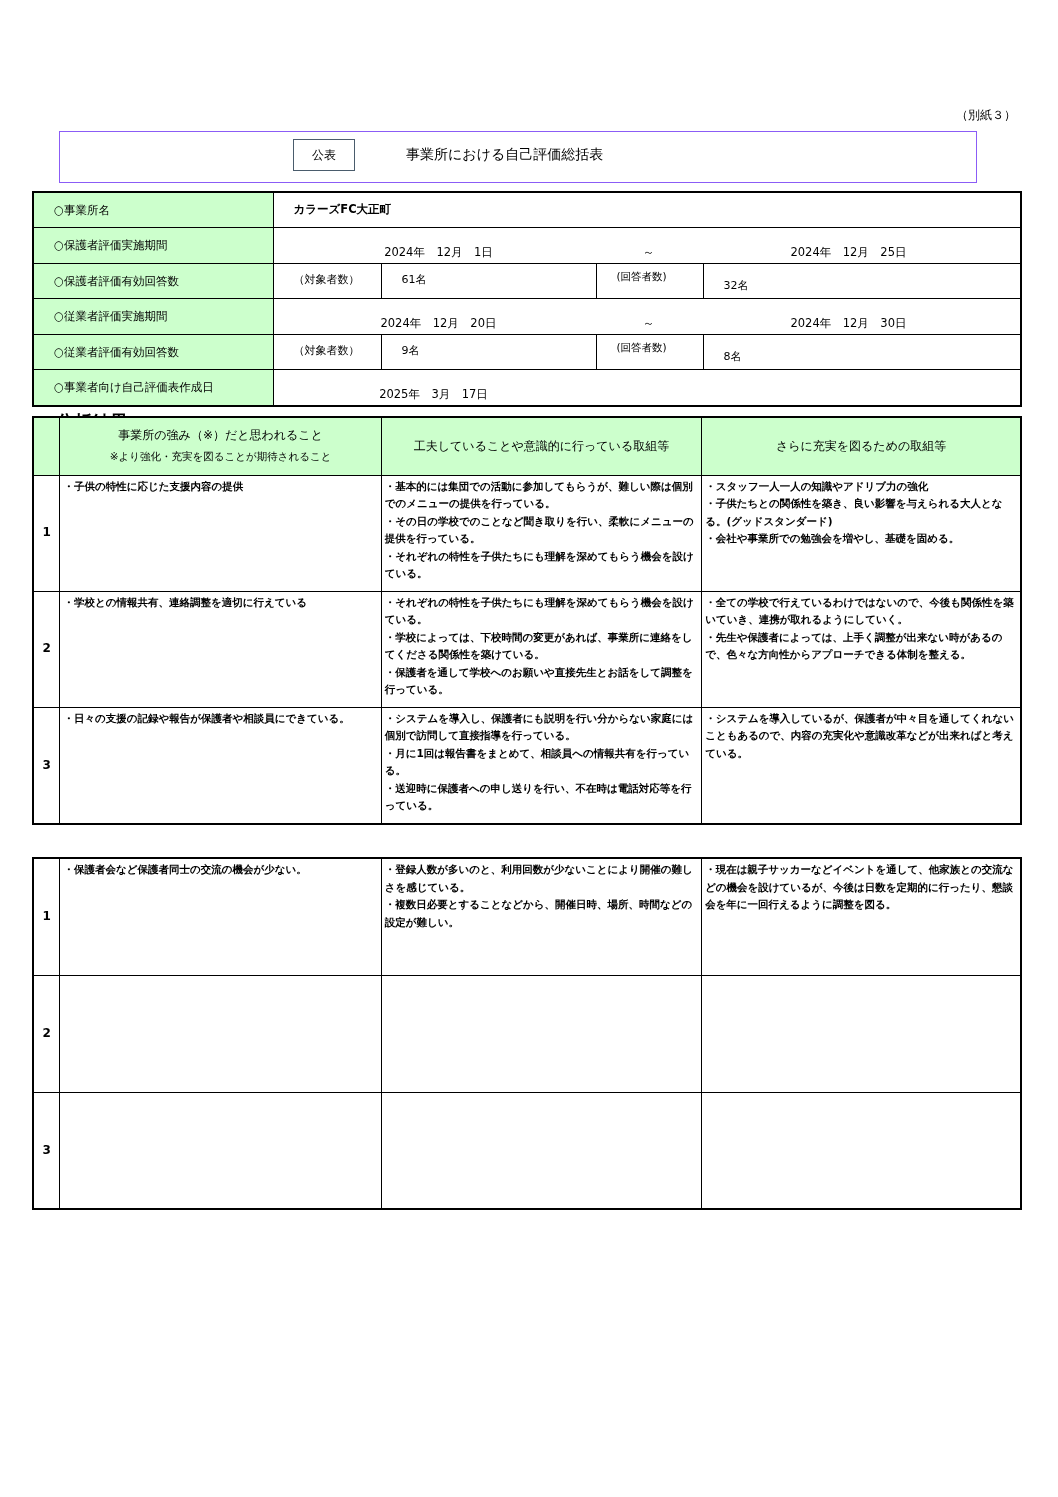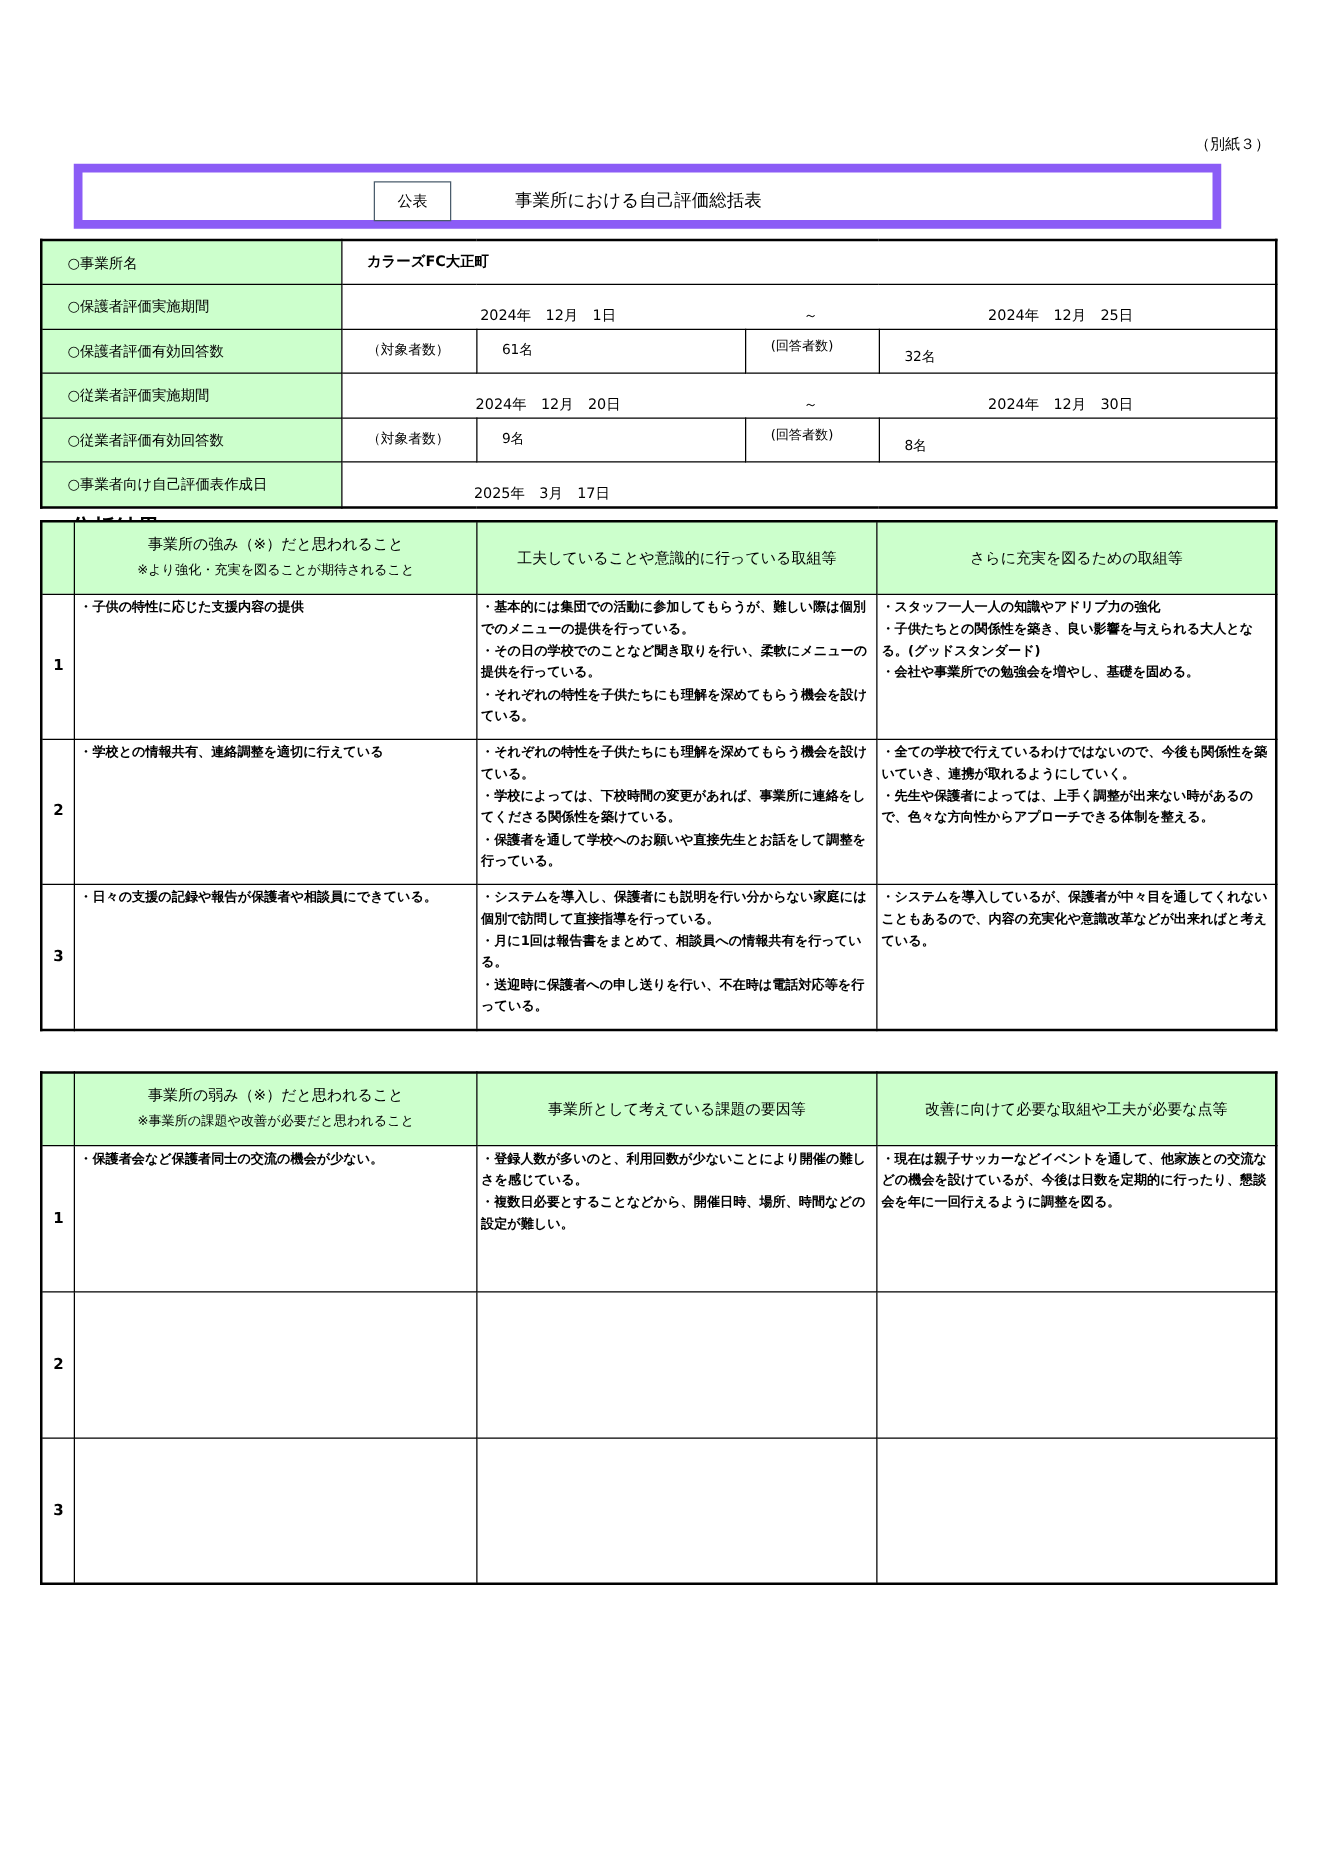--- a/index.html
+++ b/index.html
@@ -2,21 +2,21 @@
 <html><head>
 <meta charset="utf-8">
 <style>
   * { box-sizing: border-box; margin: 0; padding: 0; }
   html, body { width: 1058px; height: 1497px; background: #ffffff; }
   body { position: relative; font-family: "DejaVu Sans", sans-serif; color: #000; }
 
   .attach-label { position: absolute; right: 42px; top: 107px; font-size: 12px; }
 
   .title-box { position: absolute; left: 59px; top: 131px; width: 918px; height: 52px;
-    border: 7px solid #8b5cf6; }
+    border: 1px solid #8b5cf6; }
   .public-box { position: absolute; left: 233px; top: 7px; width: 62px; height: 32px;
     border: 1px solid #4a5c6c; font-size: 12px; display: flex; align-items: center; justify-content: center; }
   .title-text { position: absolute; left: 346px; top: 14px; font-size: 14px; }
 
   table { border-collapse: collapse; position: absolute; left: 32px; }
   td { border: 1px solid #000; font-size: 11px; vertical-align: top; }
 
   .info-table { top: 191px; width: 990px; border: 2px solid #000; }
   .info-table td { height: 35px; padding: 0 20px; }
   .info-table td.lbl { background: #ccffcc; width: 240px; padding-top: 10px; font-size: 11.5px; }
@@ -157,29 +157,20 @@
     </td>
     <td class="c3">
       <span class="line">・システムを導入しているが、保護者が中々目を通してくれないこともあるので、内容の充実化や意識改革などが出来ればと考えている。</span>
     </td>
   </tr>
 </tbody>
   </table>
 
 <table class="grid weak">
   <tbody>
-      <tr class="head">
-    <td class="num" style="background:#ccffcc;"></td>
-    <td class="c1">
-      <span>事業所の弱み（※）だと思われること</span>
-      <span class="sub">※事業所の課題や改善が必要だと思われること</span>
-    </td>
-    <td class="c2">事業所として考えている課題の要因等</td>
-    <td class="c3">改善に向けて必要な取組や工夫が必要な点等</td>
-  </tr>
   <tr class="row">
     <td class="num">1</td>
     <td class="c1">
           <span class="line">・保護者会など保護者同士の交流の機会が少ない。</span>
         </td>
     <td class="c2">
       <span class="line">・登録人数が多いのと、利用回数が少ないことにより開催の難しさを感じている。</span>
       <span class="line">・複数日必要とすることなどから、開催日時、場所、時間などの設定が難しい。</span>
     </td>
     <td class="c3">

